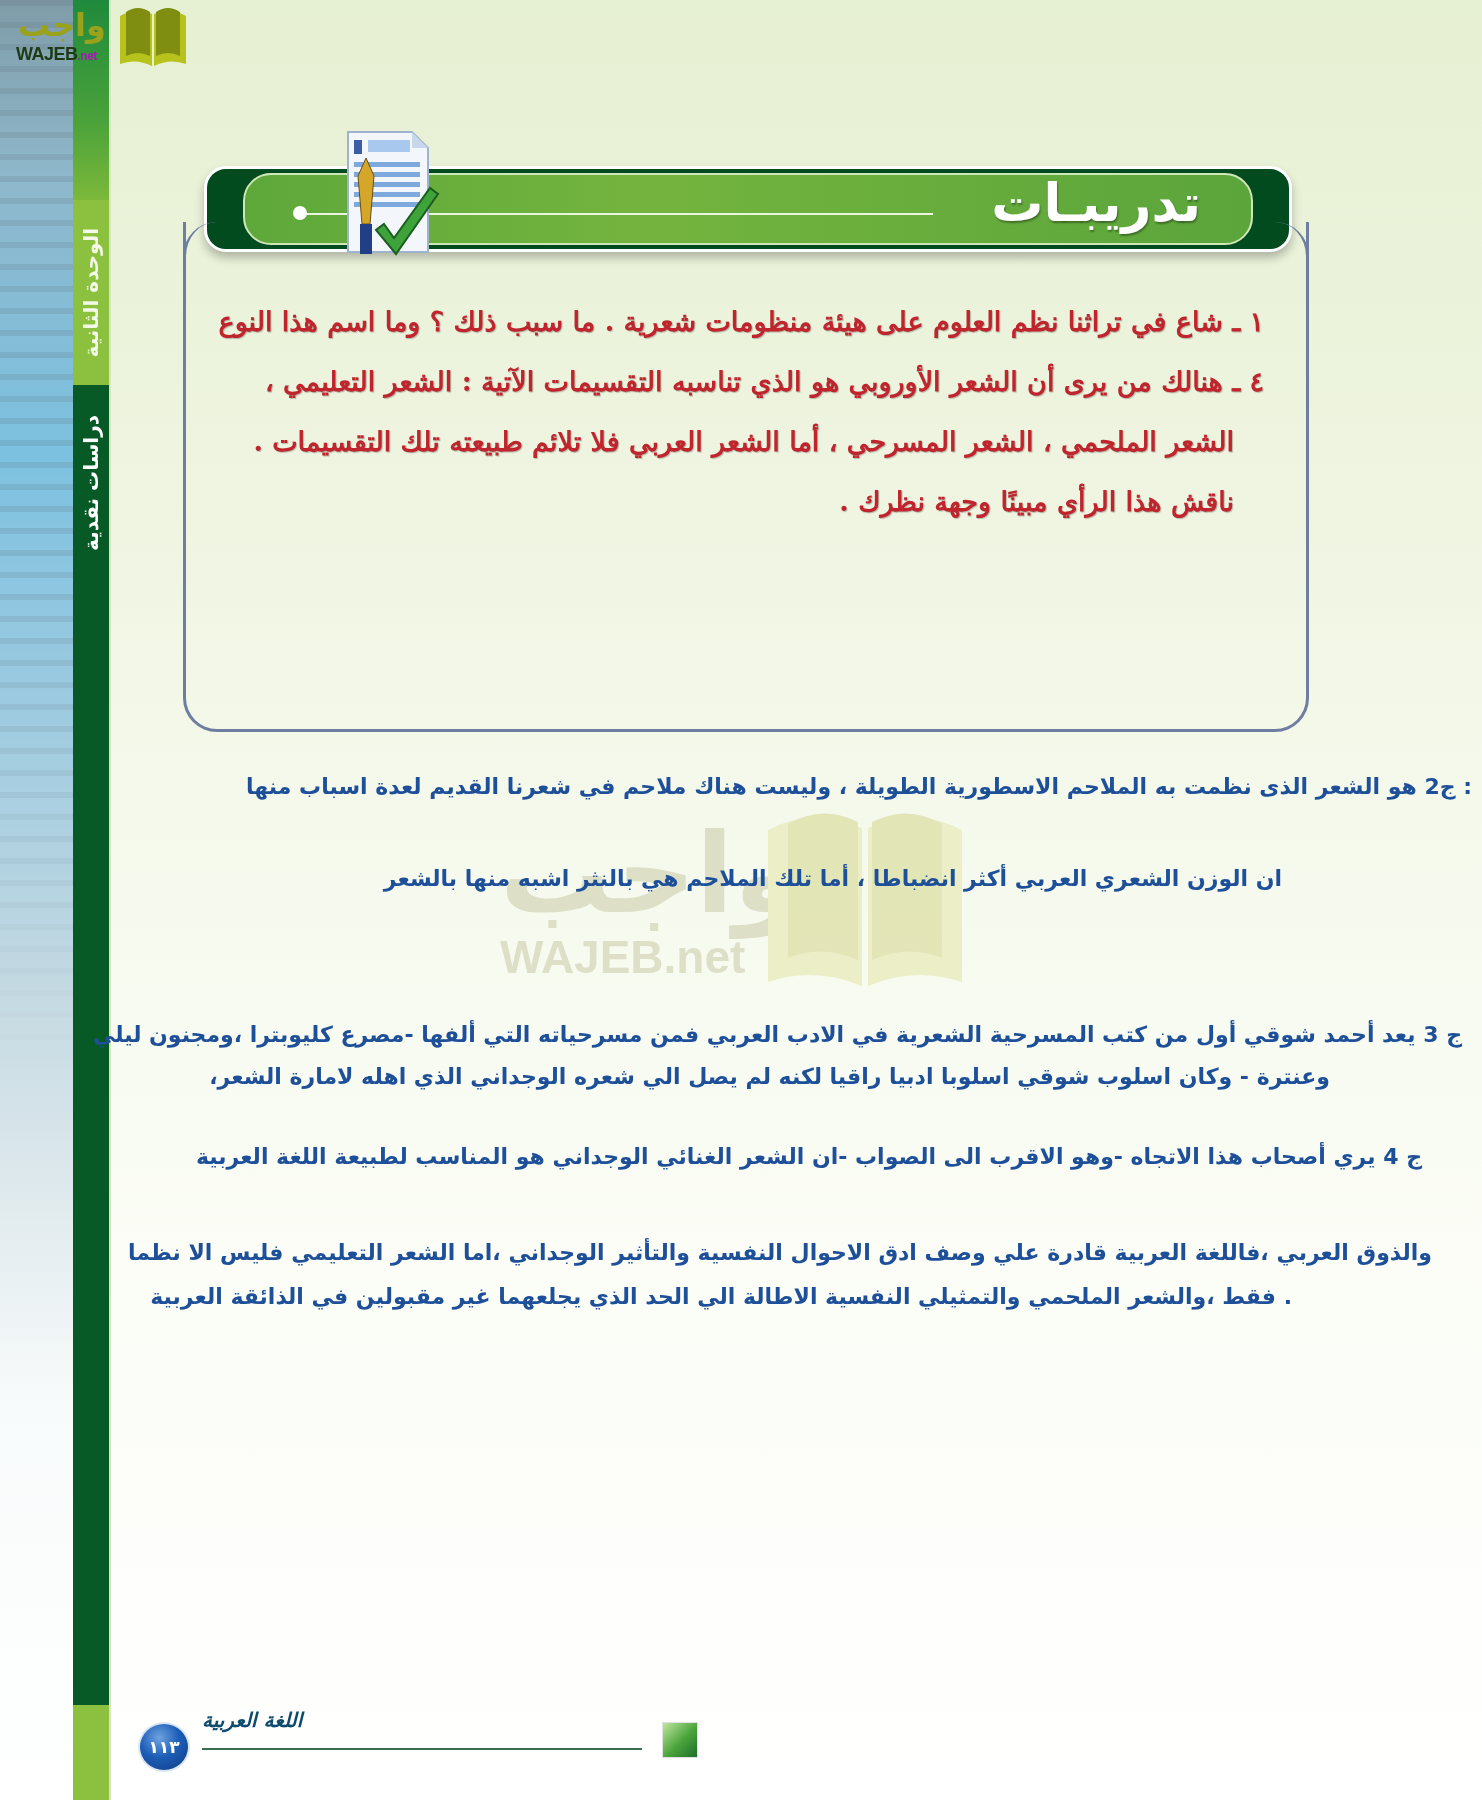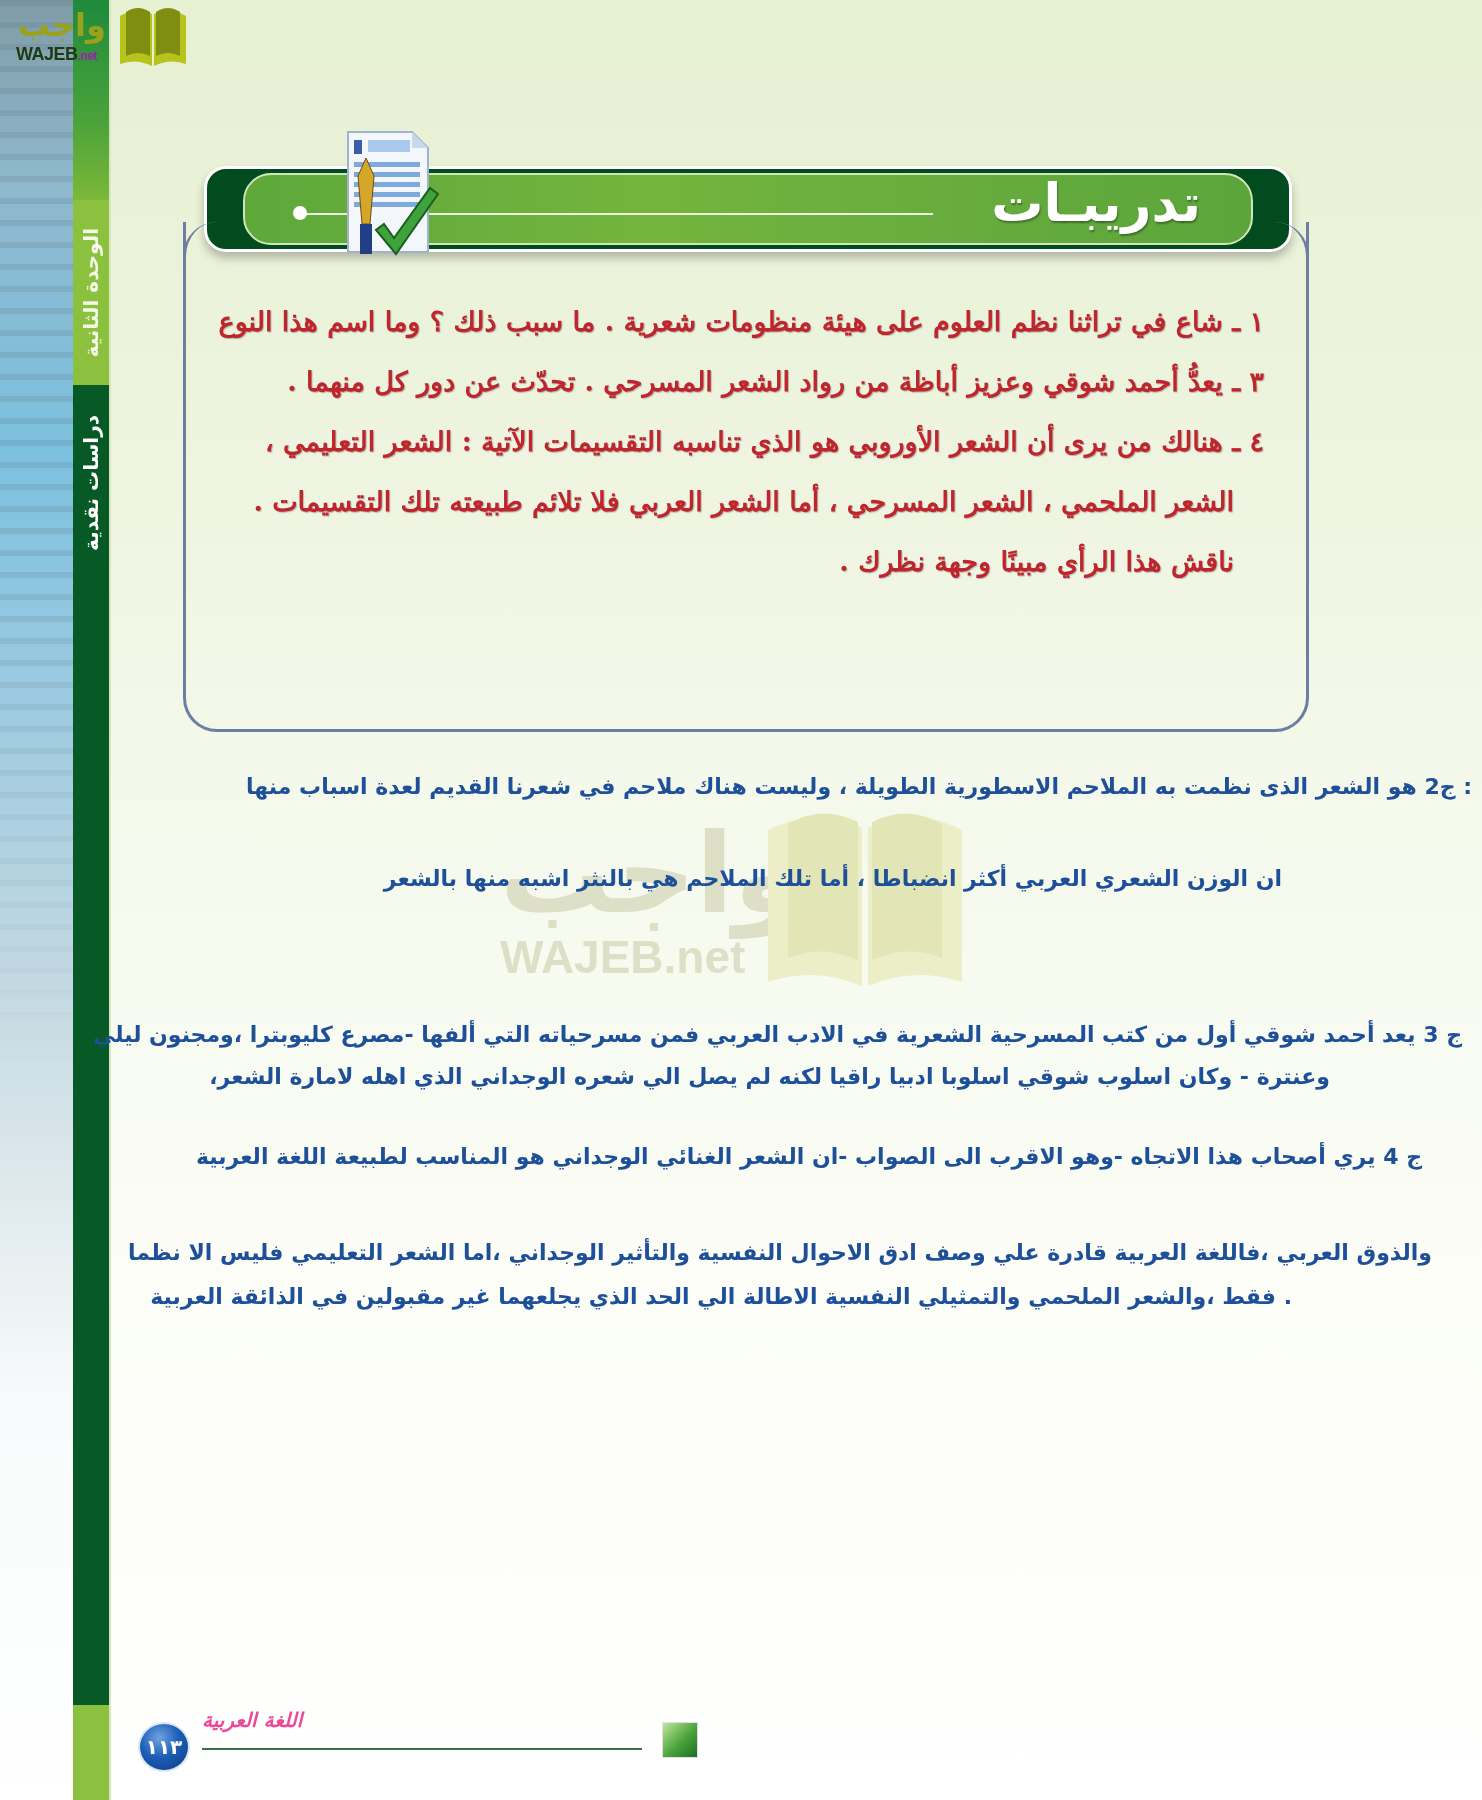--- a/index.html
+++ b/index.html
@@ -103,26 +103,26 @@
     .watermark { position: absolute; left: 440px; top: 800px; width: 560px; height: 200px; opacity: 0.55; }
     .wm-ar { position: absolute; left: 60px; top: 10px; font-size: 110px; font-weight: bold; color: #c9cba6; font-family: "DejaVu Sans", sans-serif; }
     .wm-en { position: absolute; left: 60px; top: 130px; font-size: 46px; font-weight: bold; color: #c9cba6; font-family: "Liberation Sans", sans-serif; }
     .wm-book { position: absolute; left: 320px; top: 10px; width: 210px; height: 180px; }
 
     
     .footer { position: absolute; left: 130px; top: 1700px; width: 580px; height: 70px; }
     .page-badge {
       position: absolute; left: 8px; top: 22px; width: 52px; height: 50px; border-radius: 50%;
       background: radial-gradient(circle at 40% 30%, #6fa3e0 0%, #1d5eb8 45%, #0f3a80 100%);
-      border: 2px solid #d9e6f5; color: #fff; font-weight: bold; font-size: 20px;
+      border: 2px solid #d9e6f5; color: #fff; font-weight: bold; font-size: 17px;
       display: flex; align-items: center; justify-content: center; direction: rtl;
     }
     .footer-label {
       position: absolute; left: 72px; top: 8px; font-size: 20px; font-weight: bold; font-style: italic;
-      color: #ec4899; direction: rtl; font-family: "DejaVu Sans", sans-serif;
+      color: #0c4a6e; direction: rtl; font-family: "DejaVu Sans", sans-serif;
     }
     .footer-line { position: absolute; left: 72px; top: 48px; width: 440px; height: 2px; background: #3b6f4c; }
     .footer-icon {
       position: absolute; left: 532px; top: 22px; width: 36px; height: 36px;
       background: linear-gradient(135deg, #bfe7a0 0%, #4aa33a 55%, #1e6e2a 100%);
       border: 1px solid #e0e0e0;
     }
   </style>
 </head>
 <body>
@@ -174,21 +174,20 @@
   </g>
   <path d="M18 48 L26 30 L34 48 L30 96 L22 96 Z" fill="#d4a62a" stroke="#6a4e10" stroke-width="1"></path>
   <rect x="20" y="96" width="12" height="30" fill="#213e86"></rect>
   <path d="M44 96 L54 110 L90 60 L98 66 L56 126 L36 102 Z" fill="#3ea33a" stroke="#1d5e1f" stroke-width="2"></path>
 </svg>
 
 <div class="ex-box"></div>
 
 <div class="q-list">
   <div class="q-line">١ ـ شاع في تراثنا نظم العلوم على هيئة منظومات شعرية . ما سبب ذلك ؟ وما اسم هذا النوع</div>
-  <div class="q-line">٣ ـ يعدُّ أحمد شوقي وعزيز أباظة من رواد الشعر المسرحي . تحدّث عن دور كل منهما .</div>
   <div class="q-line">٤ ـ هنالك من يرى أن الشعر الأوروبي هو الذي تناسبه التقسيمات الآتية : الشعر التعليمي ،</div>
   <div class="q-line indent">الشعر الملحمي ، الشعر المسرحي ، أما الشعر العربي فلا تلائم طبيعته تلك التقسيمات .</div>
   <div class="q-line indent">ناقش هذا الرأي مبينًا وجهة نظرك .</div>
 </div>
 
 <div class="watermark">
   <span class="wm-ar">واجب</span>
   <span class="wm-en">WAJEB.net</span>
   <svg class="wm-book" viewBox="0 0 210 180">
     <path d="M8 20 Q55 -4 102 18 L102 176 Q55 156 8 172 Z" fill="#e3e6a8"></path>

